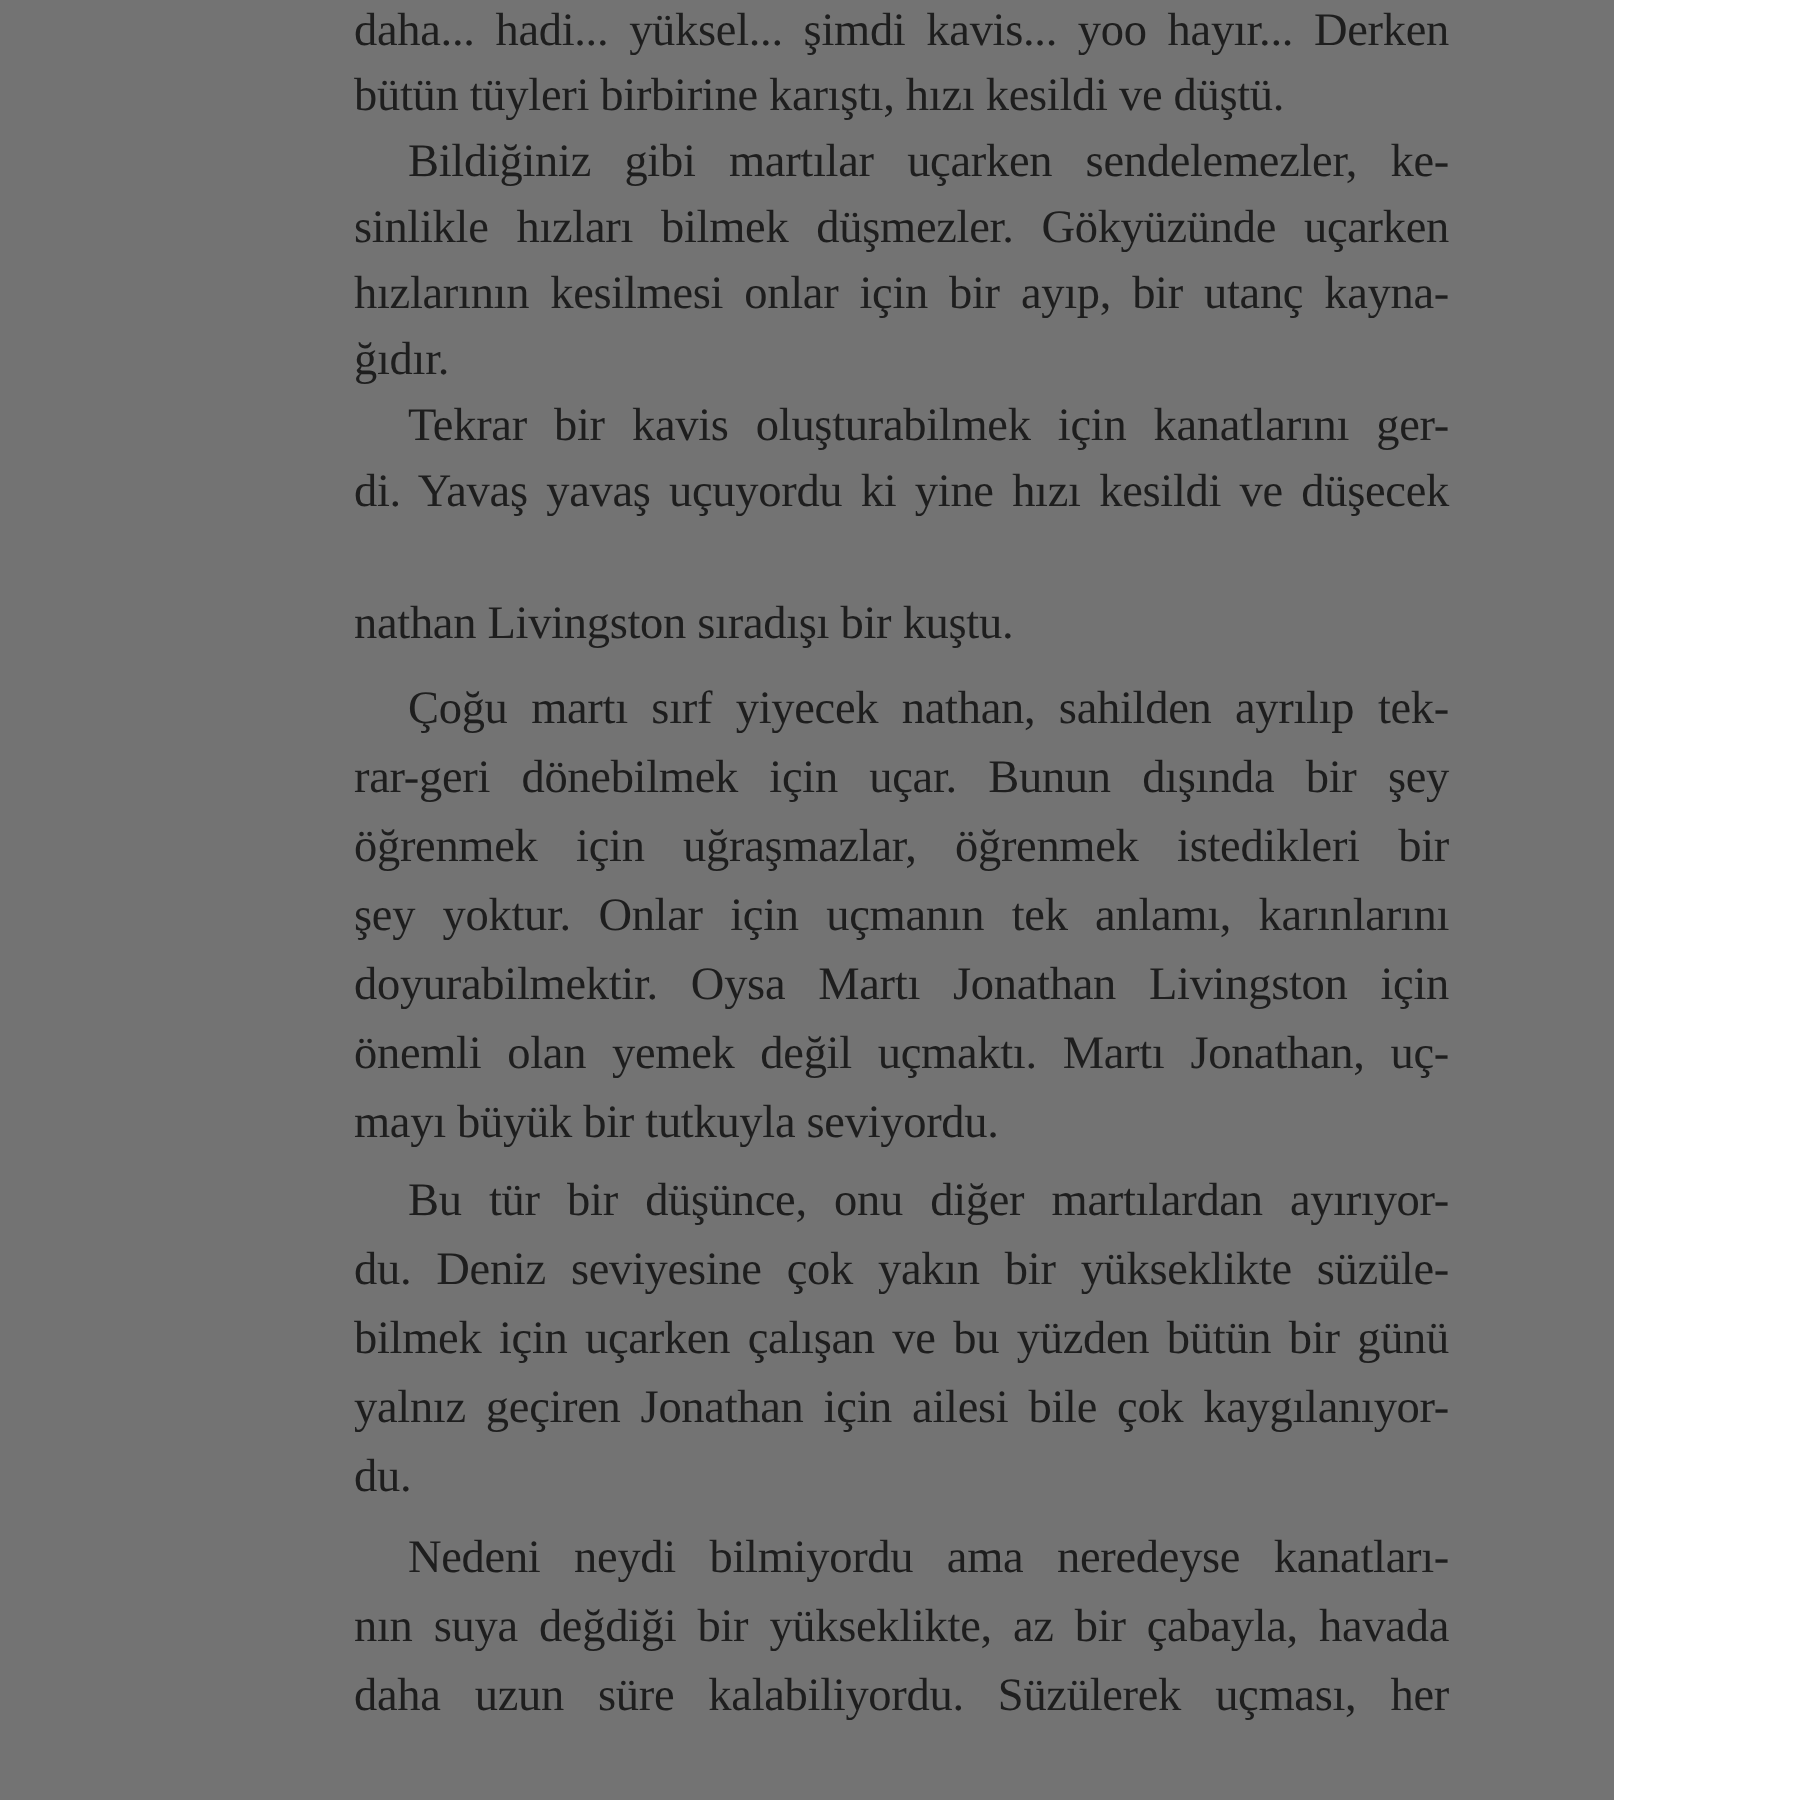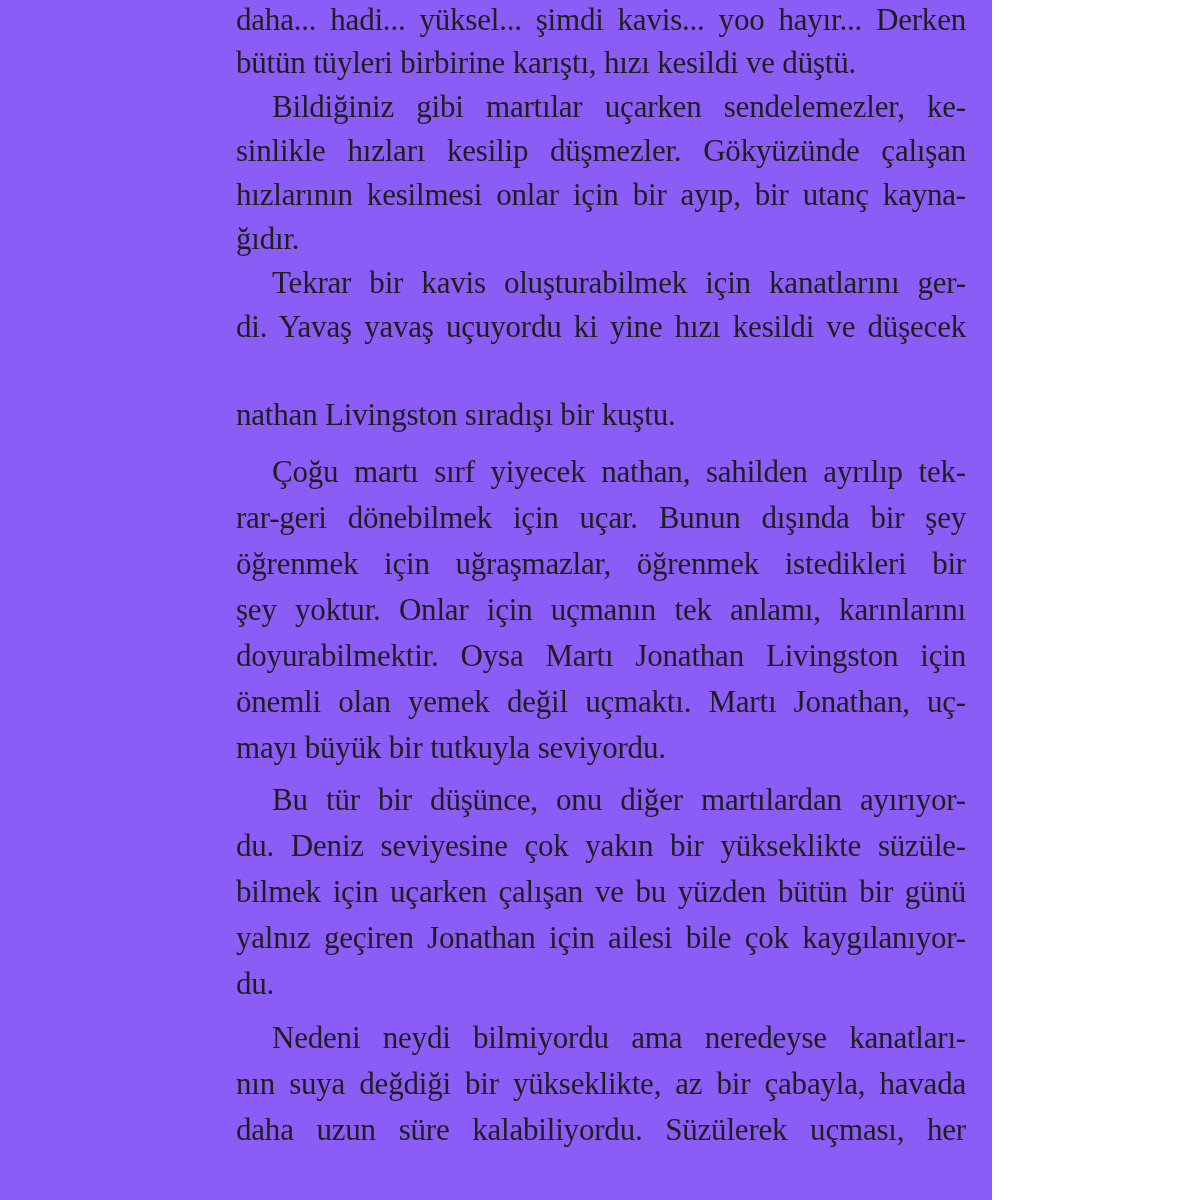--- a/index.html
+++ b/index.html
@@ -1,17 +1,17 @@
 <!DOCTYPE html>
 <html><head>
 <meta charset="utf-8">
 <style>
   html, body { margin: 0; padding: 0; background: #ffffff; }
   body { width: 1200px; height: 1200px; position: relative; overflow: hidden; }
-  .page { position: absolute; left: 0; top: 0; width: 992px; height: 1200px; background: #8b5cf6; }
+  .page { position: absolute; left: 0; top: 0; width: 1076px; height: 1200px; background: #737373; }
   .line {
     position: absolute;
     left: 236px;
     width: 730px;
     font-family: "Liberation Serif", "DejaVu Serif", serif;
     font-size: 31px;
     line-height: 40px;
     color: #1e1e1e;
     white-space: nowrap;
     text-align: justify;
@@ -30,21 +30,21 @@
     color: #2a2a2a;
   }
 </style>
 </head>
 <body>
 
 <div class="page">
   <div class="line" style="top:0px">daha... hadi... yüksel... şimdi kavis... yoo hayır... Derken</div>
   <div class="line last" style="top:43px">bütün tüyleri birbirine karıştı, hızı kesildi ve düştü.</div>
   <div class="line indent" style="top:87px">Bildiğiniz gibi martılar uçarken sendelemezler, ke-</div>
-  <div class="line" style="top:131px">sinlikle hızları kesilip düşmezler. Gökyüzünde çalışan</div>
+  <div class="line" style="top:131px">sinlikle hızları bilmek düşmezler. Gökyüzünde uçarken</div>
   <div class="line" style="top:175px">hızlarının kesilmesi onlar için bir ayıp, bir utanç kayna-</div>
   <div class="line last" style="top:219px">ğıdır.</div>
   <div class="line indent" style="top:263px">Tekrar bir kavis oluşturabilmek için kanatlarını ger-</div>
   <div class="line" style="top:307px">di. Yavaş yavaş uçuyordu ki yine hızı kesildi ve düşecek</div>
   <div class="line last" style="top:395px">nathan Livingston sıradışı bir kuştu.</div>
   <div class="line indent" style="top:452px">Çoğu martı sırf yiyecek nathan, sahilden ayrılıp tek-</div>
   <div class="line" style="top:498px">rar-geri dönebilmek için uçar. Bunun dışında bir şey</div>
   <div class="line" style="top:544px">öğrenmek için uğraşmazlar, öğrenmek istedikleri bir</div>
   <div class="line" style="top:636px">doyurabilmektir. Oysa Martı Jonathan Livingston için</div>
   <div class="line" style="top:590px">şey yoktur. Onlar için uçmanın tek anlamı, karınlarını</div>

